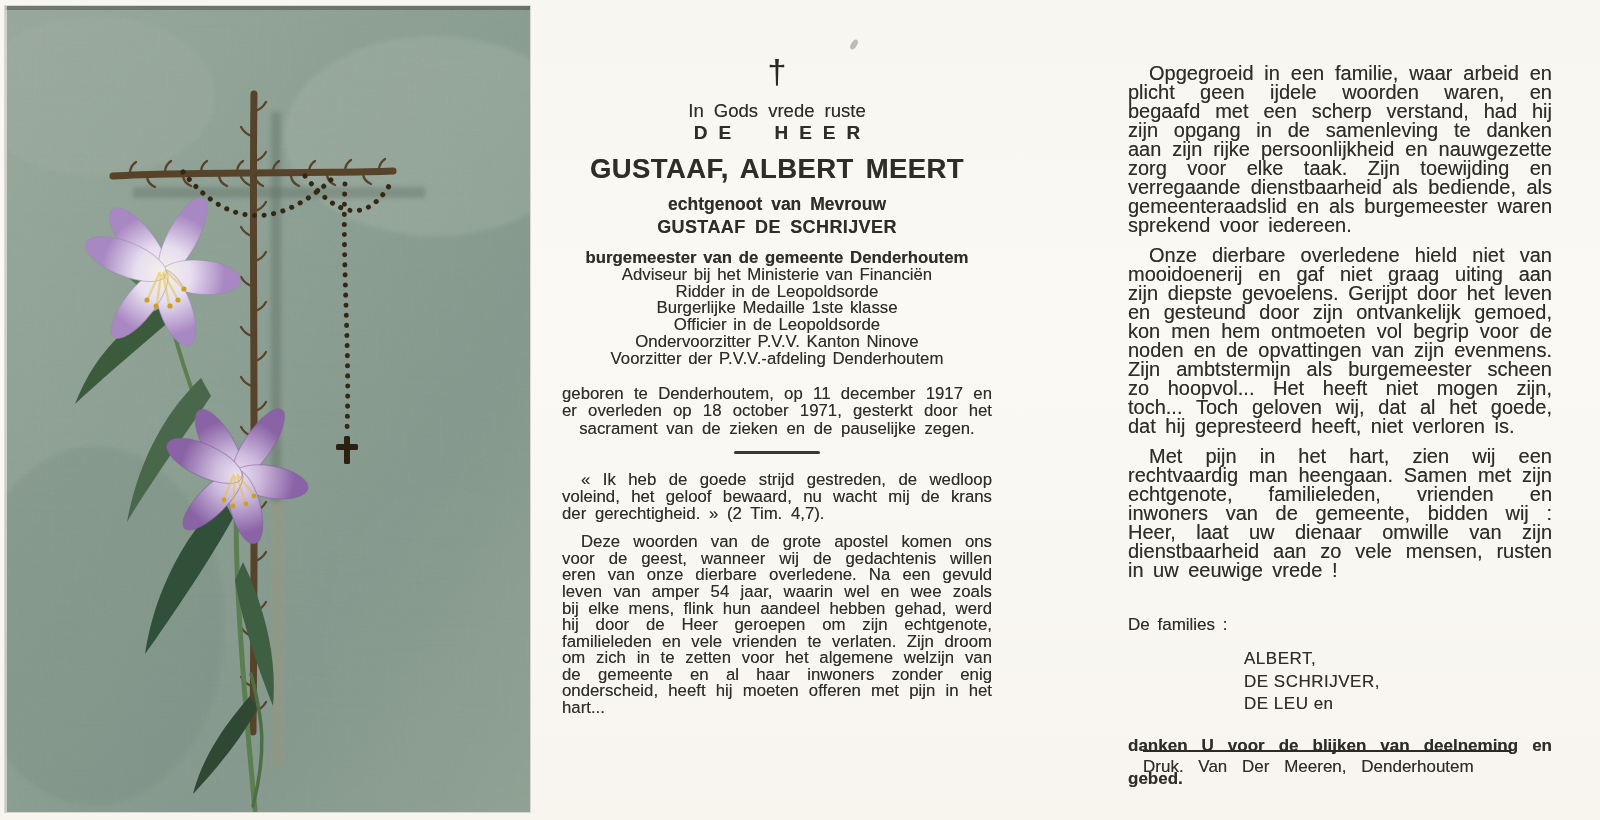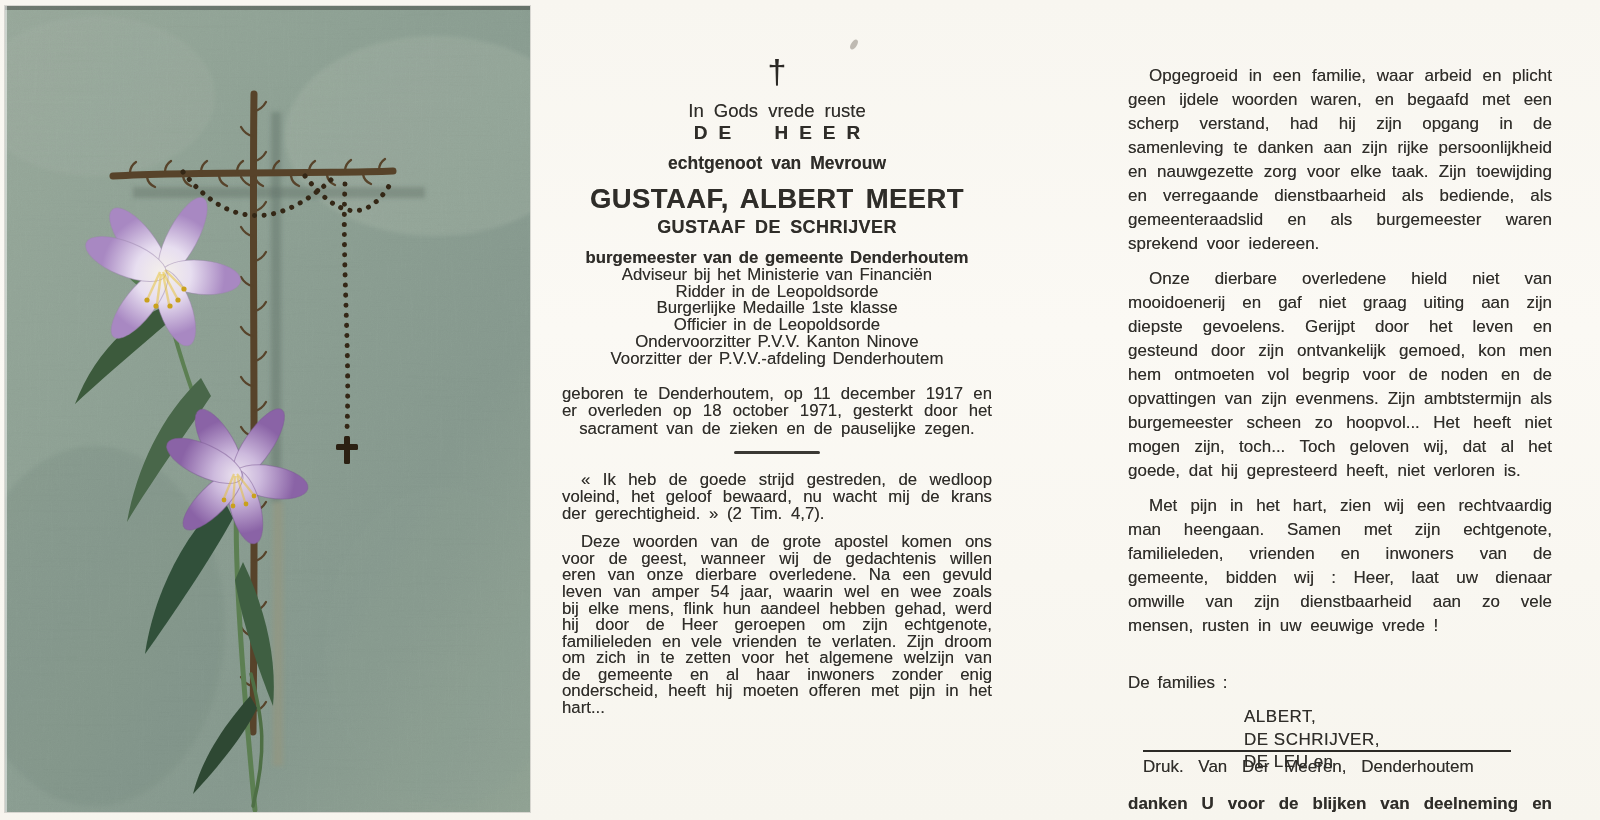--- a/index.html
+++ b/index.html
@@ -32,21 +32,21 @@
   .titles .t-line{white-space:nowrap;}
   .titles .t-line:first-child{font-weight:bold;}
   .dates{margin-top:17px;font-size:16.8px;line-height:17.6px;text-align:justify;text-align-last:center;word-spacing:4px;}
   .divider{margin:14px auto 0;width:86px;border:0;border-top:3px solid #3a3833;border-radius:2px;}
   .mid-col p.block{margin:0;text-align:justify;font-size:16.8px;line-height:16.6px;word-spacing:4px;text-indent:19px;}
   .quote{margin-top:18px !important;}
   .mid-body{margin-top:12px !important;}
 
   
   .right-col{position:absolute;left:1128px;top:0;width:424px;}
-  .right-col p.para{margin:0 0 11px;font-size:17px;line-height:24px;text-align:justify;word-spacing:4px;text-indent:21px;}
+  .right-col p.para{margin:0 0 11px;font-size:20px;line-height:19px;text-align:justify;word-spacing:4px;text-indent:21px;}
   .right-col p.para:first-child{margin-top:64px;}
   .families-label{margin-top:35px;font-size:17px;word-spacing:3px;}
   .family-names{margin-top:13px;margin-left:116px;font-size:17px;line-height:22.5px;letter-spacing:.5px;}
   .thanks{margin-top:13px;font-size:17px;line-height:33px;font-weight:bold;text-align:justify;word-spacing:7px;}
   .printer{
     position:absolute;left:1143px;top:750px;width:368px;
     border-top:2.5px solid #2c2a26;padding-top:5px;
     text-align:left;font-size:17px;word-spacing:10px;
   }
   
@@ -229,22 +229,22 @@
           <circle cx="219" cy="494" r="2.4"></circle>
       </g>
     </g>
   </svg>
 </div>
 
 <div class="mid-col">
   <div class="center cross-glyph txt">†</div>
   <div class="center motto txt">In Gods vrede ruste</div>
   <div class="center honorific txt">DE HEER</div>
+  <div class="center dec-name txt">GUSTAAF, ALBERT MEERT</div>
   <div class="center spouse1 txt">echtgenoot van Mevrouw</div>
-  <div class="center dec-name txt">GUSTAAF, ALBERT MEERT</div>
   <div class="center spouse2 txt">GUSTAAF DE SCHRIJVER</div>
 
   <div class="center titles">
     <div class="t-line txt">burgemeester van de gemeente Denderhoutem</div>
     <div class="t-line txt">Adviseur bij het Ministerie van Financiën</div>
     <div class="t-line txt">Ridder in de Leopoldsorde</div>
     <div class="t-line txt">Burgerlijke Medaille 1ste klasse</div>
     <div class="t-line txt">Officier in de Leopoldsorde</div>
     <div class="t-line txt">Ondervoorzitter P.V.V. Kanton Ninove</div>
     <div class="t-line txt">Voorzitter der P.V.V.-afdeling Denderhoutem</div>

